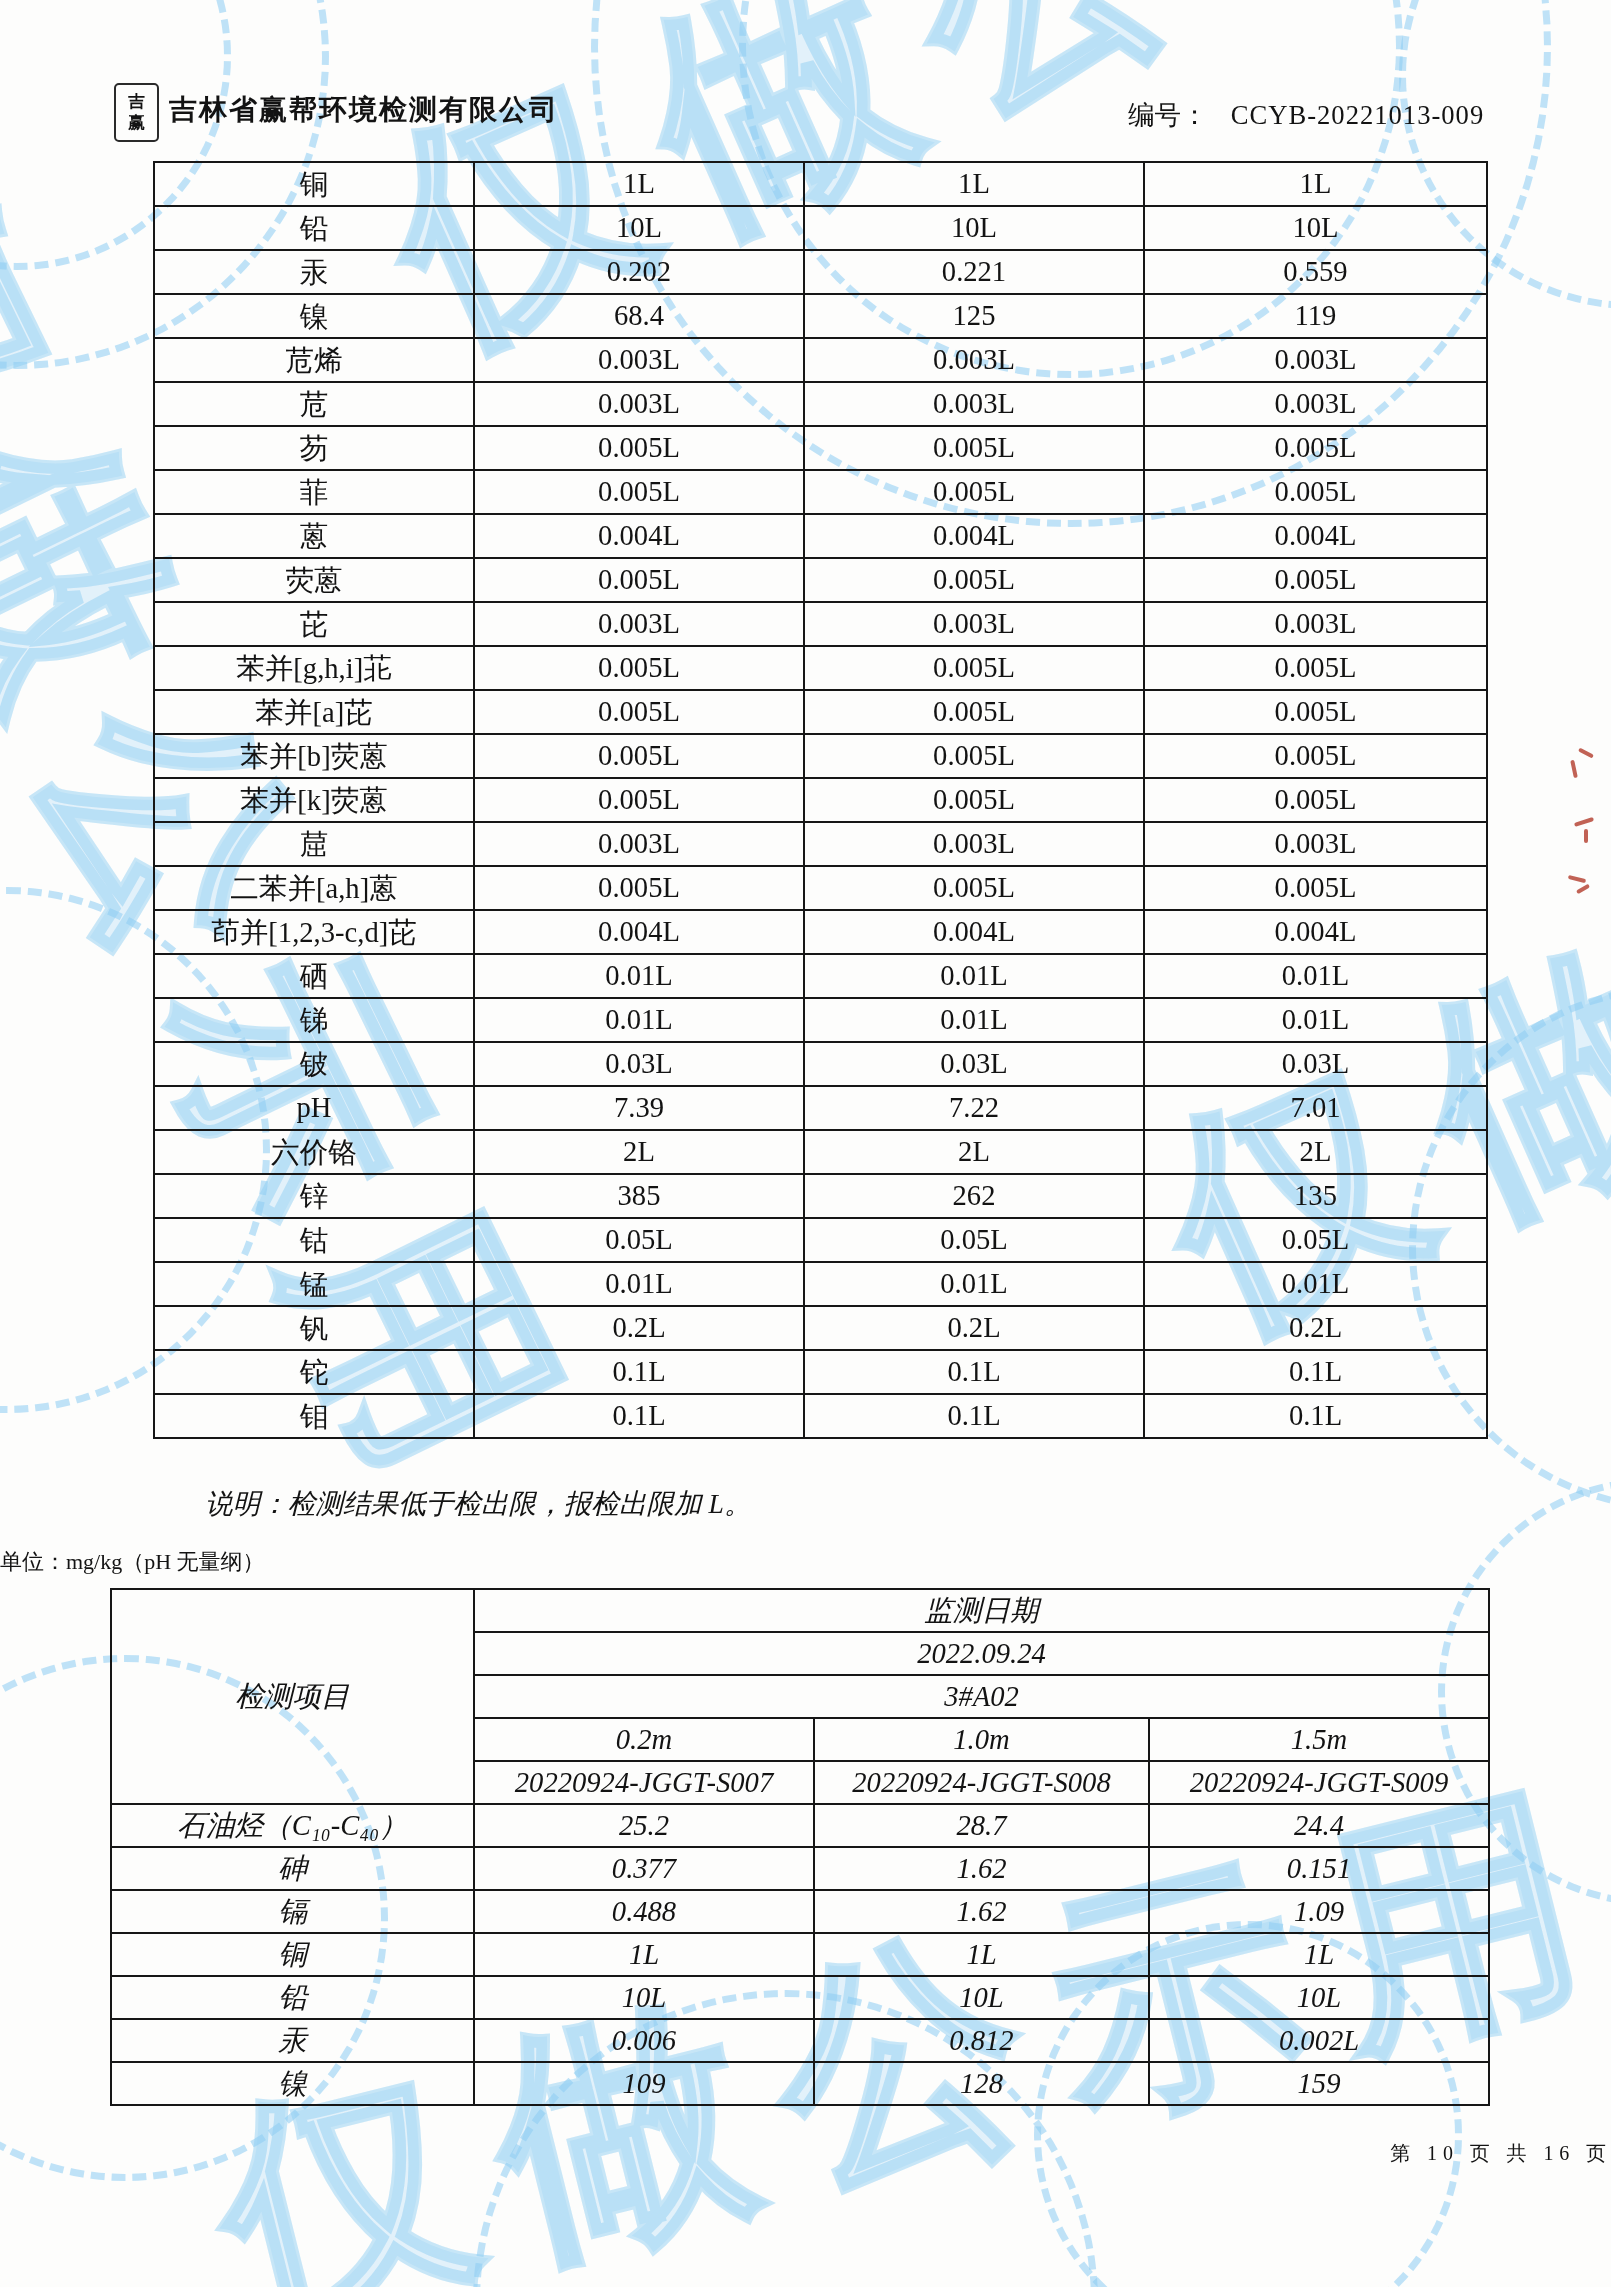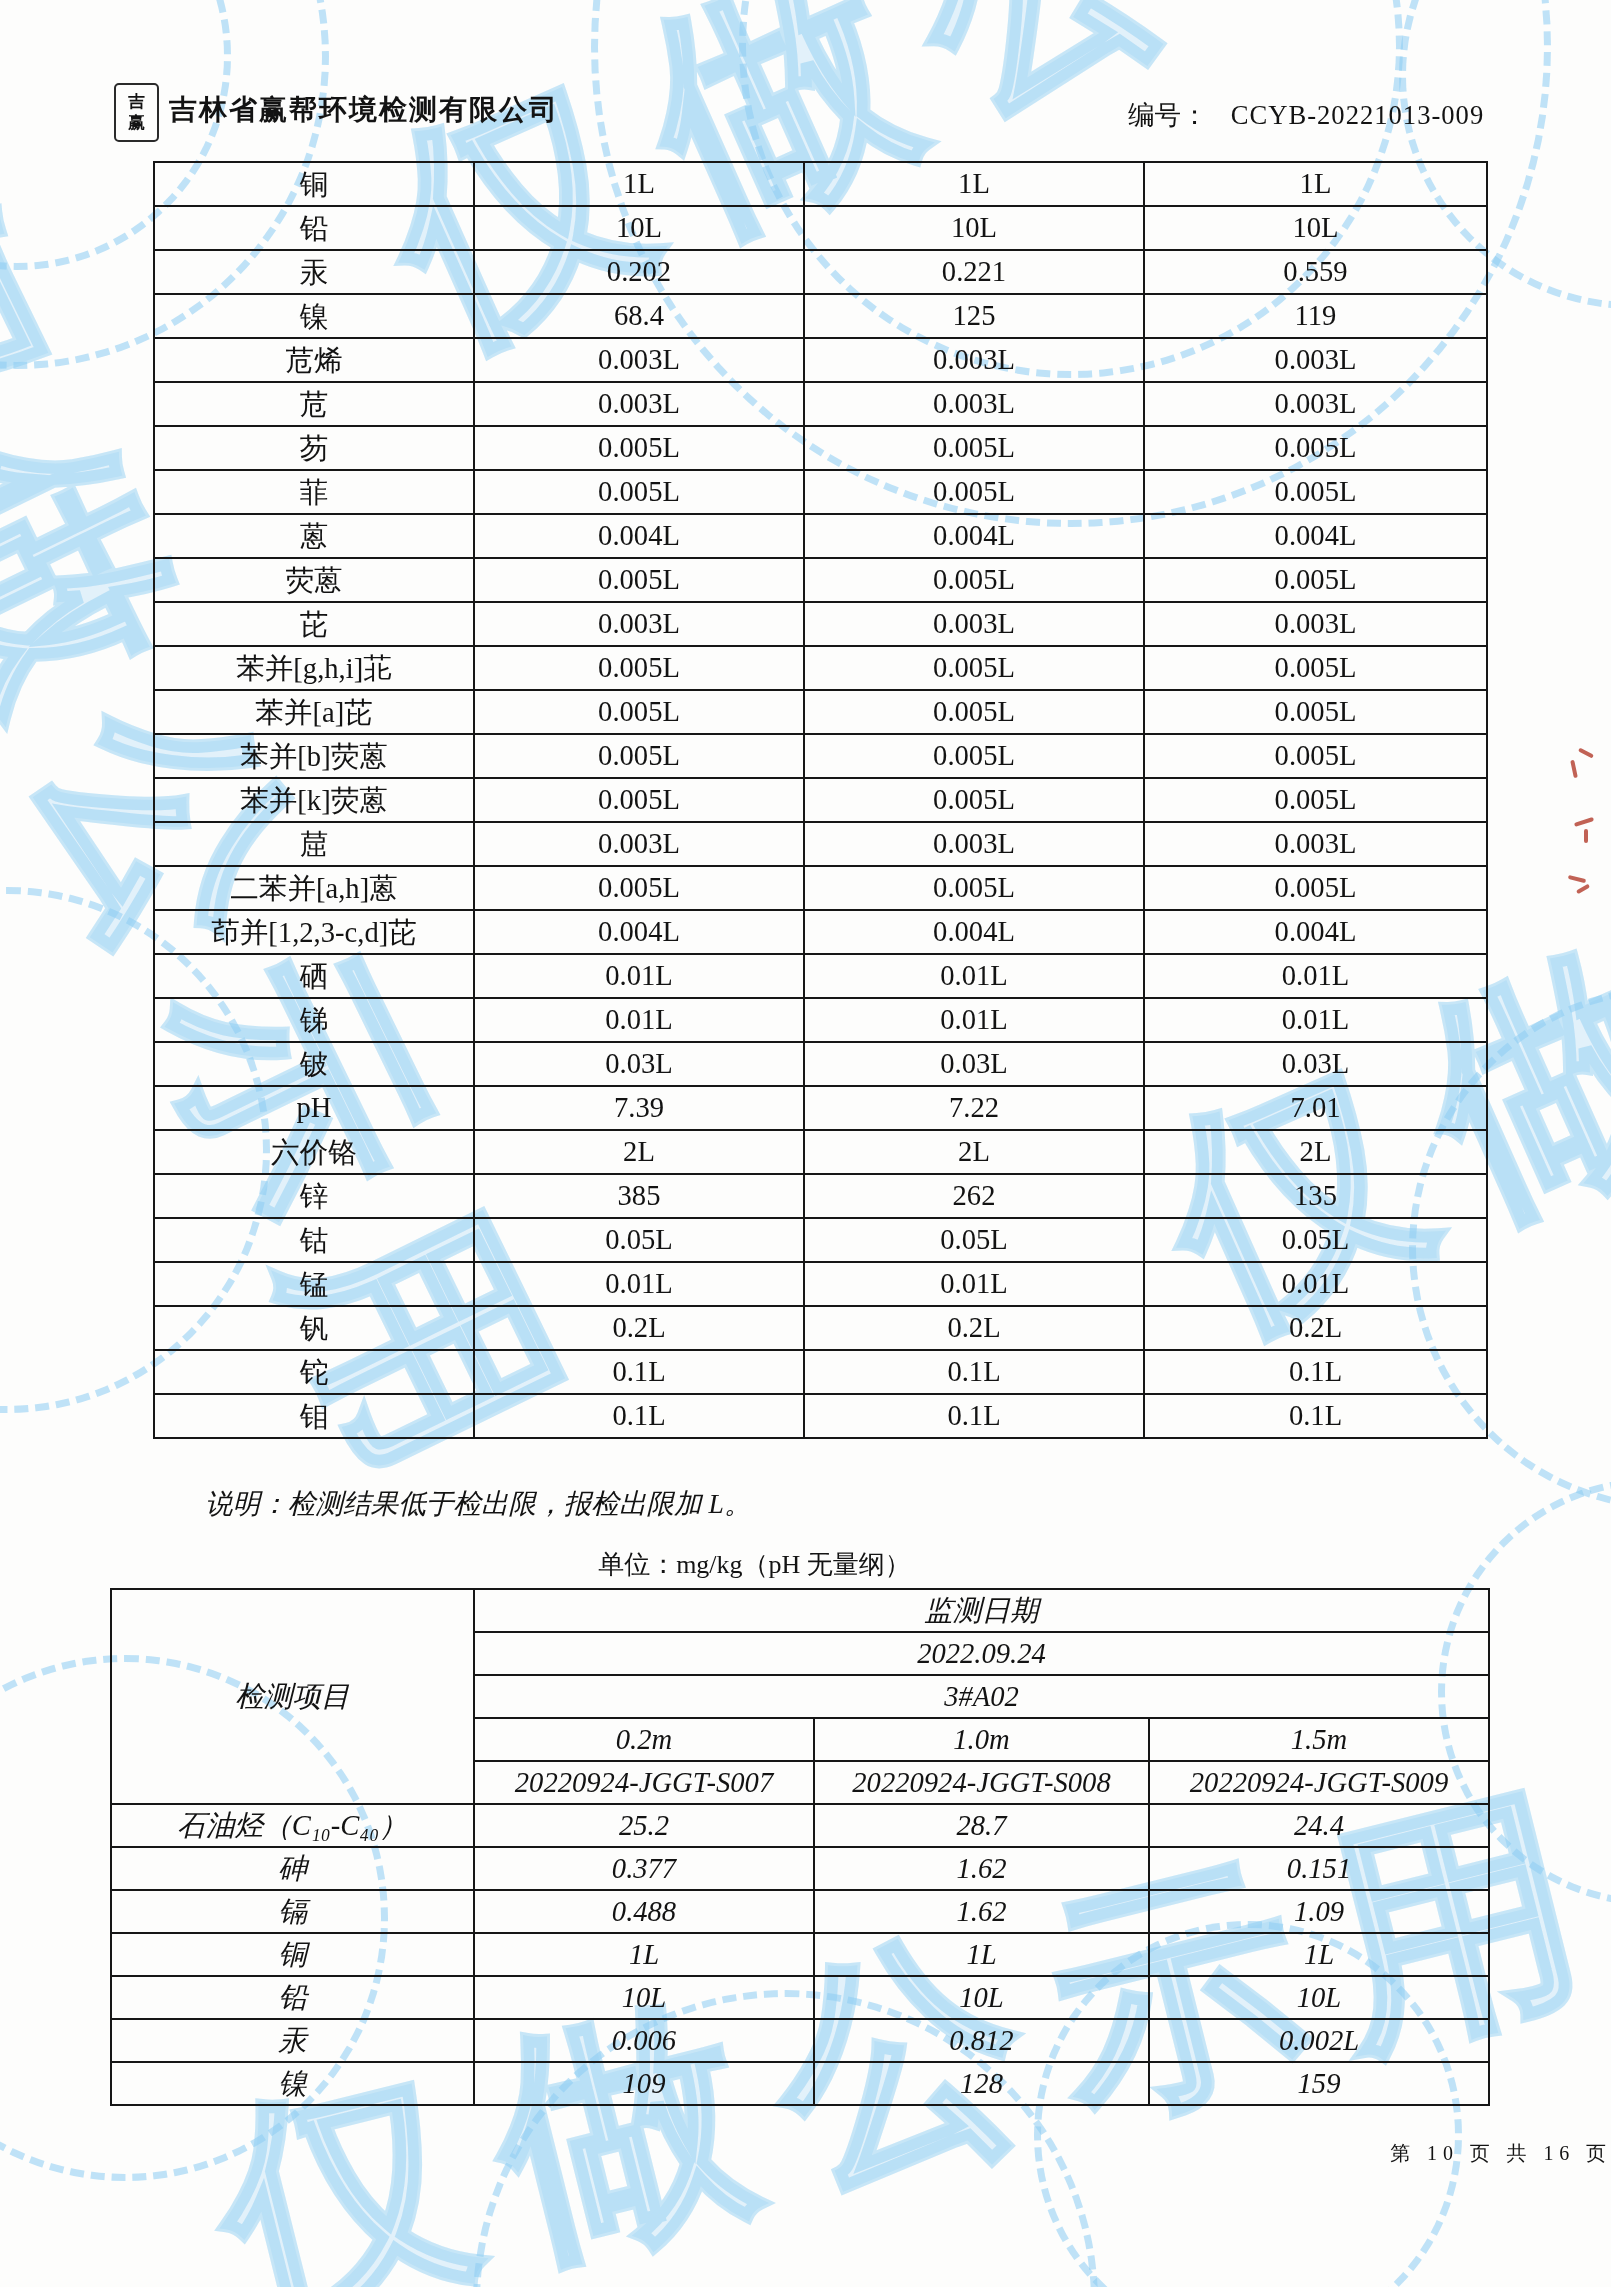--- a/index.html
+++ b/index.html
@@ -41,21 +41,21 @@
   .docno .num{margin-left:23px;letter-spacing:1px;}
   table{border-collapse:collapse;table-layout:fixed;background:transparent;}
   td{border:2px solid #161616;text-align:center;vertical-align:middle;
      font-size:28.6px;padding:0 3.9px;overflow:hidden;}
   .t1{position:absolute;left:153px;top:161px;width:1333px;}
   .t1 td{height:42px;}
   .t2{position:absolute;left:110px;top:1588px;width:1377px;}
   .t2 td{height:41px;font-style:italic;}
   .note{position:absolute;left:205px;top:1485px;font-size:27.6px;font-style:italic;}
   .t2-title{position:absolute;left:0;top:1524px;width:1612px;text-align:center;font-size:32.5px;letter-spacing:3px;}
-  .unit{position:absolute;left:12px;top:1547px;width:1485px;text-align:center;font-size:26px;}
+  .unit{position:absolute;left:0;top:1547px;width:1485px;text-align:left;font-size:22px;}
   .footer{position:absolute;left:0;top:2140px;width:1612px;text-align:right;font-size:20px;letter-spacing:5.9px;}
 </style>
 </head>
 <body>
 
 <div class="page">
 
   <div class="wm">
     <div class="wm-circle" style="left:-296px;top:-256px;width:611px;height:611px;"></div>
     <div class="wm-circle" style="left:-197px;top:-158px;width:414px;height:414px;"></div>

